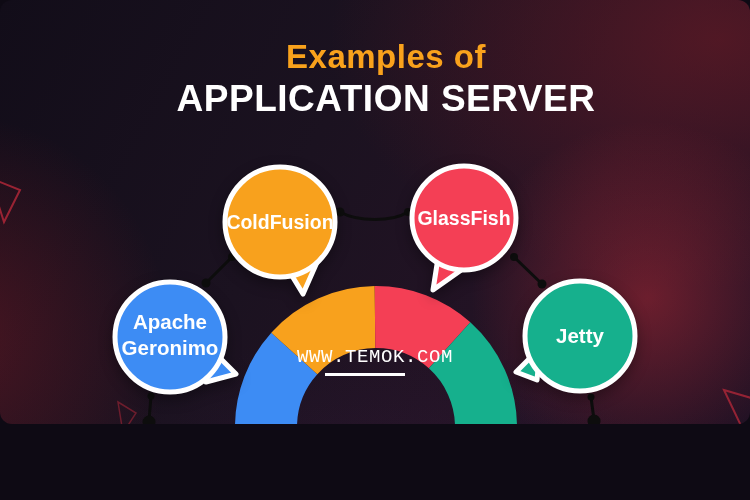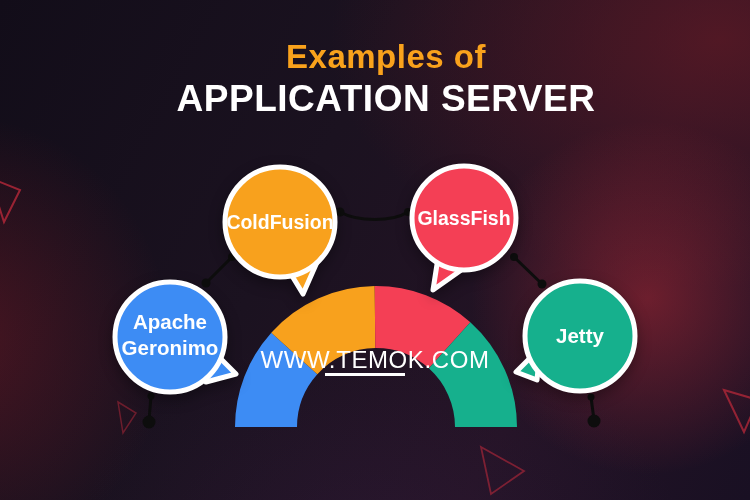--- a/index.html
+++ b/index.html
@@ -1,27 +1,28 @@
 <!DOCTYPE html>
 <html><head>
 <meta charset="utf-8">
 <style>
   html, body { margin: 0; padding: 0; background: #0e0a14; }
   .stage {
     position: relative;
     width: 750px;
-    height: 500px;
+    height: 424px;
     overflow: hidden;
     font-family: "Liberation Sans", sans-serif;
     background:
       radial-gradient(260px 260px at 648px 298px, rgba(231,50,60,0.38), rgba(231,50,60,0) 68%),
       radial-gradient(300px 320px at -40px 340px, rgba(190,35,45,0.30), rgba(190,35,45,0) 70%),
       radial-gradient(520px 330px at 720px 40px, rgba(118,28,36,0.55), rgba(118,28,36,0) 75%),
       radial-gradient(430px 300px at 380px 540px, rgba(62,34,78,0.22), rgba(62,34,78,0) 70%),
       linear-gradient(118deg, #120d19 0%, #1b1220 40%, #241325 72%, #191023 100%);
+    border-radius: 12px;
   }
   .title { position: absolute; top: 38px; left: 0; width: 100%; text-align: center; transform: translateX(11px); }
   .title-sub {
     color: #F9A21C;
     font-size: 33px;
     font-weight: bold;
     letter-spacing: 0.5px;
     line-height: 1.15;
   }
   .title-main {
@@ -50,23 +51,24 @@
   .tri { fill: none; stroke: #b7283a; }
   .website {
     position: absolute;
     top: 346px;
     left: 0;
     width: 750px;
     text-align: center;
   }
   .website-text {
     color: #ffffff;
-    font-size: 24px;
+    font-size: 19px;
     letter-spacing: 0.6px;
     font-weight: normal;
+    font-family: Liberation Mono, monospace;
   }
   .website-underline {
     position: absolute;
     left: 325px;
     top: 27px;
     width: 80px;
     height: 2.5px;
     background: #ffffff;
   }
 </style>

